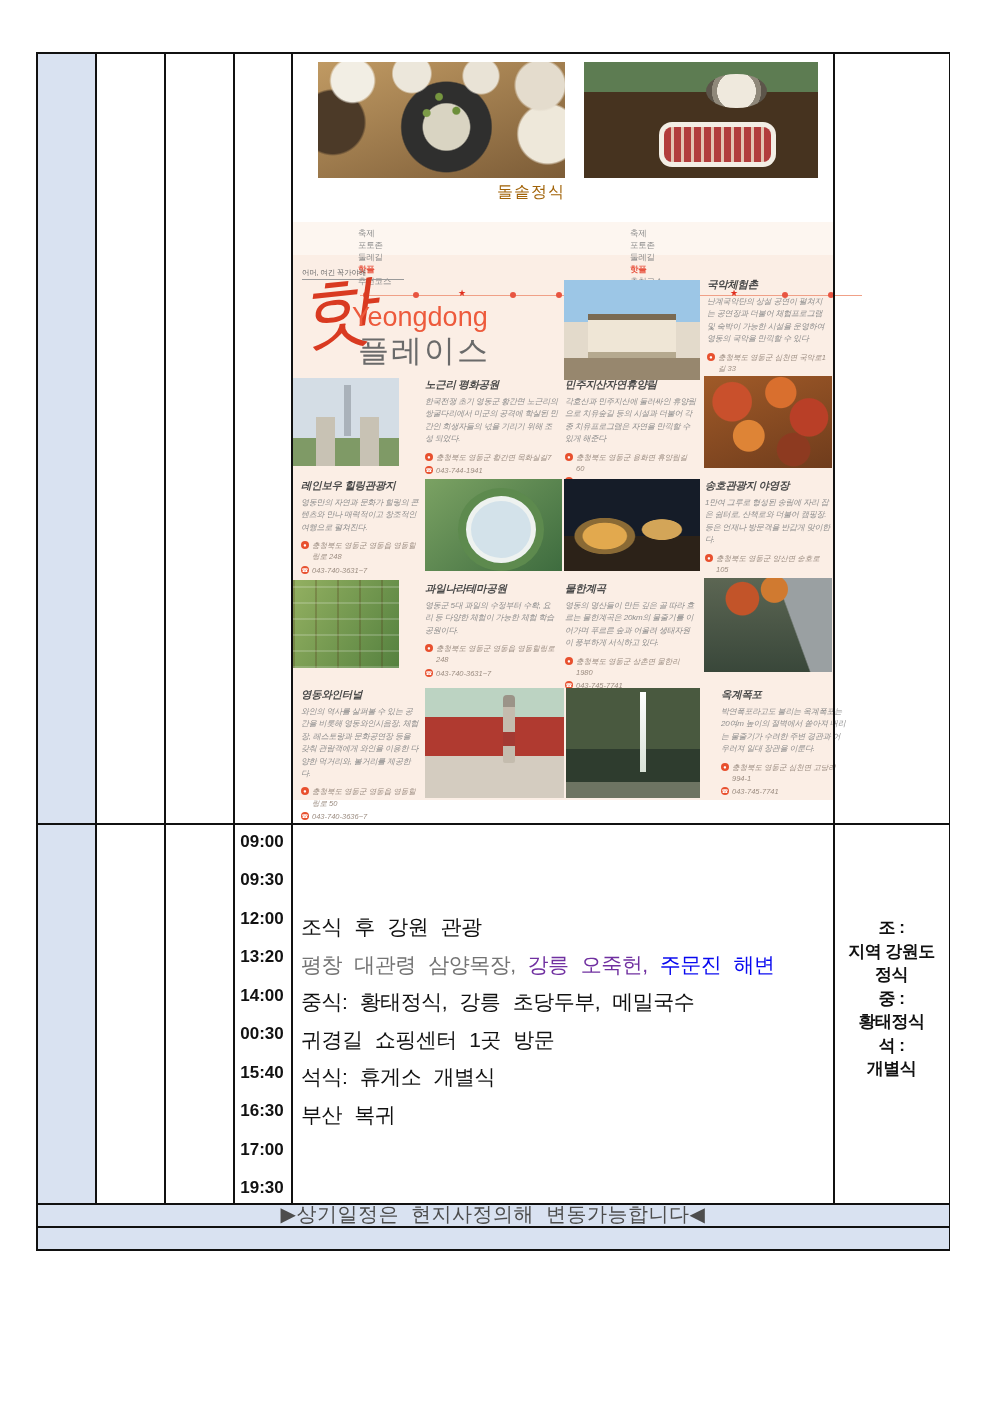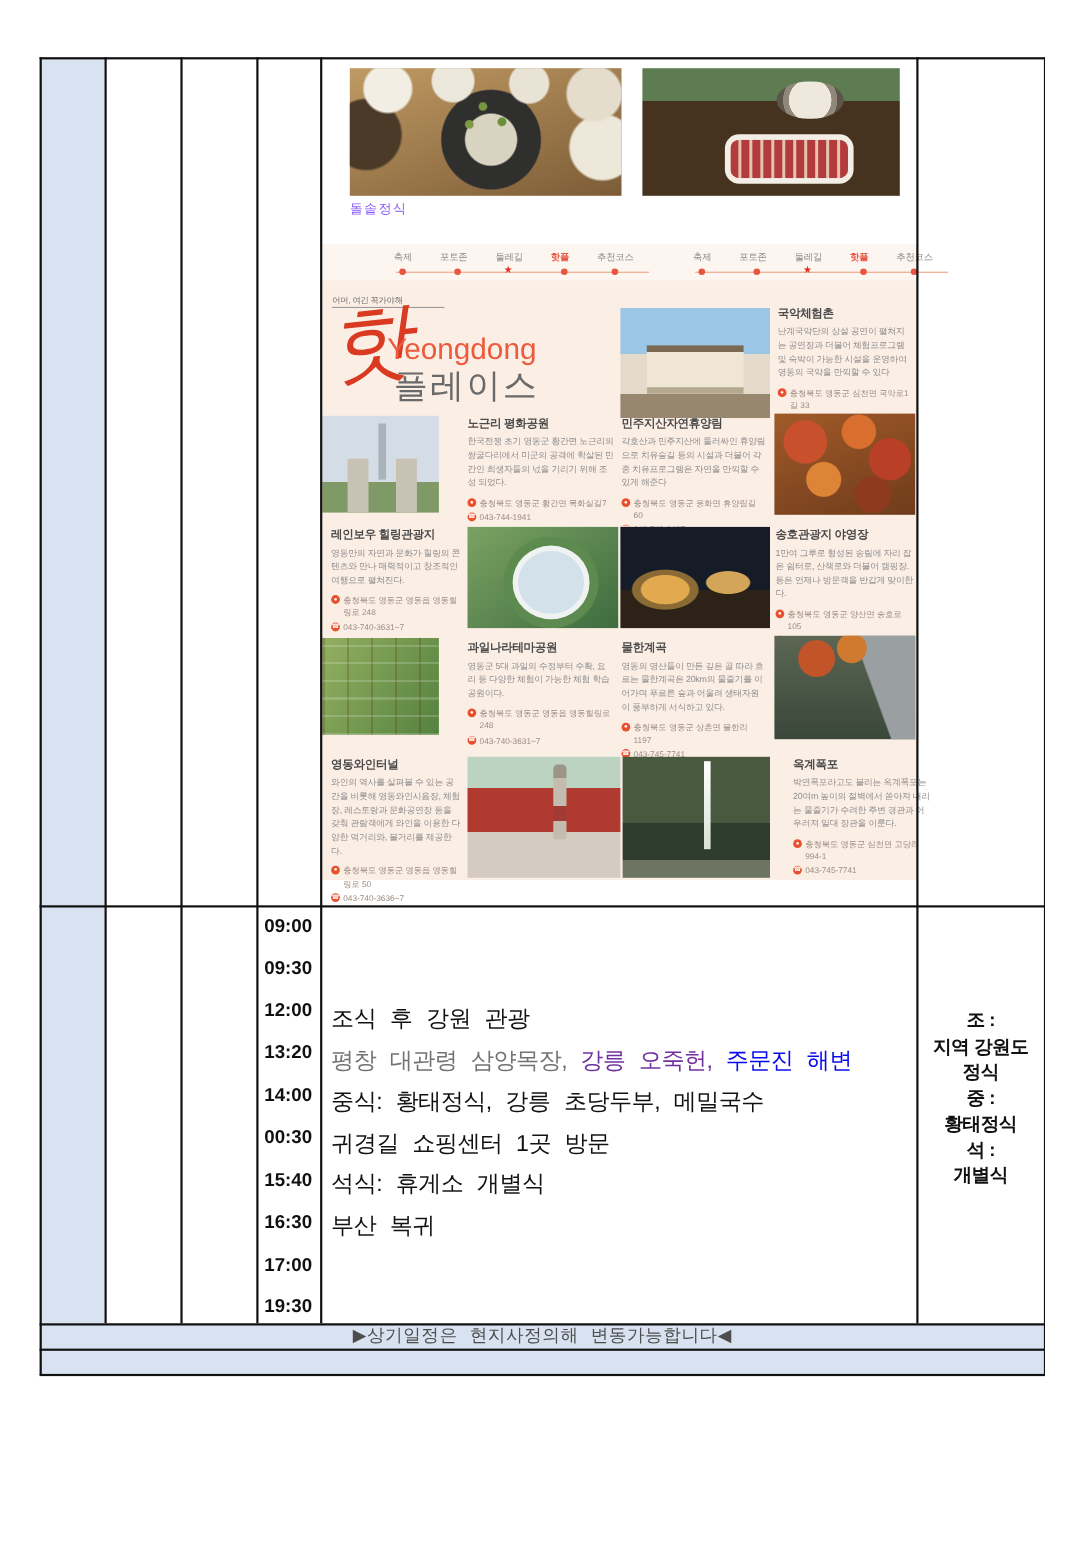--- a/index.html
+++ b/index.html
@@ -66,54 +66,54 @@
   .p-winetunnel::after{content:"";position:absolute;left:56%;top:6%;width:9%;height:62%;
     background:linear-gradient(180deg,#9b9488 0 18%,#c4bcae 18% 55%,#a33a33 55% 75%,#c4bcae 75%);
     border-radius:4px 4px 2px 2px;}
   .p-falls{background:linear-gradient(180deg,#49593f 0 55%,#2e3c2e 55% 85%,#6d7462 85%);}
   .p-falls::after{content:"";position:absolute;left:55%;top:4%;width:5%;height:72%;
     background:linear-gradient(180deg,#ffffff,#d8e2d6);}
   
   #brochure{position:absolute;left:292px;top:222px;width:542px;height:578px;background:#FBEEE5;}
   #brochure .navband{position:absolute;left:0;top:0;width:100%;height:33px;background:#FDF6F0;}
   .navgroup{position:absolute;top:6px;width:218px;}
-  .navitems{display:flex;justify-content:space-between;font-size:8.5px;color:#8a8a8a;letter-spacing:-0.2px;}
+  .navitems{display:flex;justify-content:space-between;font-size:8.5px;color:#8a8a8a;letter-spacing:-0.2px;flex-direction:column;}
   .navitems .hot{color:#E85541;font-weight:bold;}
   .navdots{position:relative;margin-top:3px;height:9px;}
   .navdots .line{position:absolute;left:2px;right:-14px;top:4px;height:1px;background:#F0A087;}
   .ndot{position:absolute;top:1px;width:6px;height:6px;border-radius:50%;background:#E85541;}
   .nstar{position:absolute;top:-3px;font-size:9px;color:#E02F1F;}
   .tagline{position:absolute;left:10px;top:46px;font-size:7.5px;color:#6a6a6a;letter-spacing:-0.2px;}
   .tagline-line{position:absolute;left:10px;top:57px;width:102px;height:1px;background:#9a9a9a;}
   .logo-hat{position:absolute;left:6px;top:52px;font-family:"DejaVu Serif",serif;font-style:italic;
     font-size:76px;line-height:1;color:#D93A21;transform:rotate(-6deg);}
   .logo-en{position:absolute;left:60px;top:80px;font-size:27px;color:#ED5A3C;letter-spacing:0;}
   .logo-kr{position:absolute;left:66px;top:108px;font-size:31px;color:#6a6a6a;letter-spacing:2px;}
-  .card{position:absolute;}
+  .card{position:absolute;font-style:italic;}
   .card .t{font-size:10.5px;font-weight:bold;color:#4a4a4a;letter-spacing:-0.3px;margin-bottom:4px;}
   .card .b{font-size:8px;color:#8d8d8d;line-height:1.55;letter-spacing:-0.2px;}
   .card .meta{margin-top:6px;font-size:7.5px;color:#9b8c80;line-height:1.5;}
   .mrow{display:flex;align-items:flex-start;margin-top:2px;}
   .micon{flex:0 0 auto;width:8px;height:8px;border-radius:50%;background:#E8502E;color:#fff;
     font-size:5.5px;line-height:8px;text-align:center;margin:1px 3px 0 0;}
   
   .times{position:absolute;left:233px;top:832px;width:58px;height:366px;display:flex;
     flex-direction:column;justify-content:space-between;text-align:center;
     font-size:17px;font-weight:bold;color:#111;}
   .sched{position:absolute;left:301px;top:908px;width:528px;}
   .sline{height:37.6px;line-height:37.6px;font-size:21px;font-weight:normal;color:#111;
     word-spacing:7px;letter-spacing:-0.5px;white-space:nowrap;}
   .sline span{margin-right:12px;}
   .c-green{color:#737373;} .c-purple{color:#7030A0;} .c-blue{color:#0808F0;} .c-magenta{color:#CC00CC;}
   .meals{position:absolute;left:834px;top:916px;width:115px;text-align:center;
     font-size:17px;font-weight:bold;color:#111;line-height:23.5px;letter-spacing:-0.5px;}
-  .foodcap{position:absolute;left:318px;top:182px;width:247px;text-align:left;
-    font-size:12px;color:#8b5cf6;letter-spacing:1px;}
+  .foodcap{position:absolute;left:318px;top:182px;width:247px;text-align:right;
+    font-size:16px;color:#a16207;letter-spacing:1px;}
   .notice{position:absolute;left:36px;top:1203px;width:914px;height:23px;line-height:23px;
-    text-align:center;font-size:16px;color:#4d4d4d;letter-spacing:0.5px;word-spacing:6px;}
+    text-align:center;font-size:20px;color:#4d4d4d;letter-spacing:0.5px;word-spacing:6px;}
 </style>
 </head>
 <body>
 
 <div id="page">
 
   <div class="abs fill-blue" style="left:36px;top:52px;width:59px;height:1151px;"></div>
   <div class="abs fill-blue" style="left:36px;top:1203px;width:914px;height:23px;"></div>
   <div class="abs fill-blue" style="left:36px;top:1227px;width:914px;height:22px;"></div>
 
@@ -258,21 +258,21 @@
             <span>043-740-3631~7</span>
           </div>
       </div>
     </div>
     <div class="card" style="left:273px;top:360px;width:130px;">
       <div class="t">물한계곡</div>
       <div class="b">영동의 명산들이 만든 깊은 골 따라 흐르는 물한계곡은 20km의 물줄기를 이어가며 푸르른 숲과 어울려 생태자원이 풍부하게 서식하고 있다.</div>
       <div class="meta">
         <div class="mrow">
             <span class="micon">●</span>
-            <span>충청북도 영동군 상촌면 물한리 1197</span>
+            <span>충청북도 영동군 상촌면 물한리 1980</span>
           </div>
         <div class="mrow">
             <span class="micon">☎</span>
             <span>043-745-7741</span>
           </div>
       </div>
     </div>
     <div class="ph p-valley" style="left:412px;top:356px;width:128px;height:94px;"></div>
 
     <div class="card" style="left:9px;top:466px;width:118px;">

